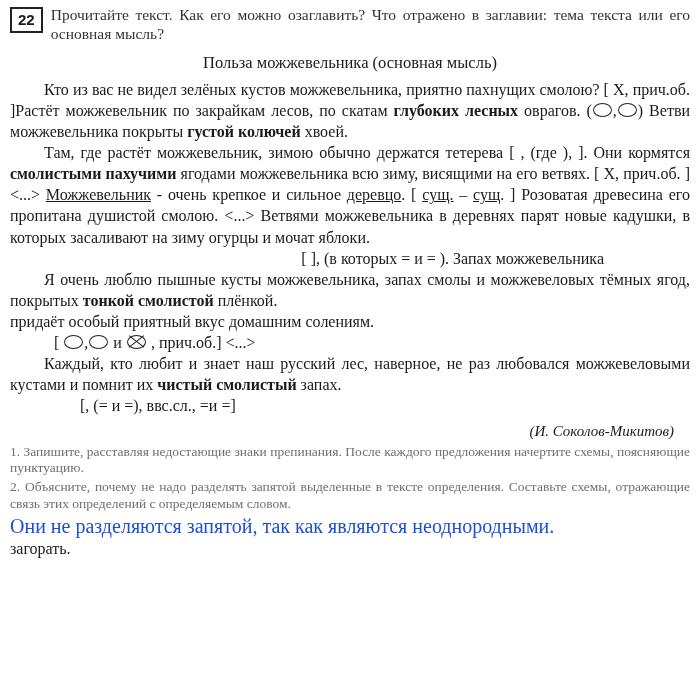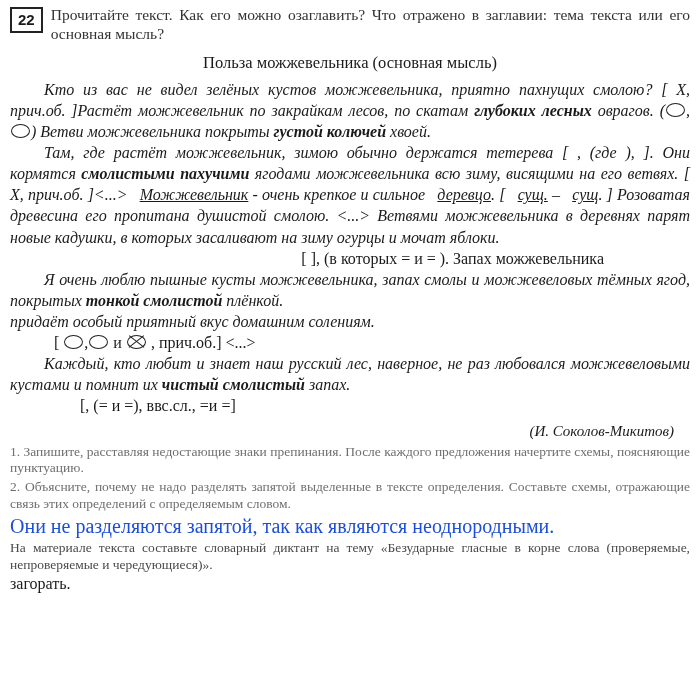--- a/index.html
+++ b/index.html
@@ -51,25 +51,24 @@
   }
   
   .body-text {
     font-size: 16px;
     line-height: 1.32;
     text-align: justify;
   }
   .para {
     margin: 0 0 0 0;
     text-indent: 34px;
-    font-style: italic;
   }
   .para.noindent { text-indent: 0; }
   b { font-weight: bold; }
-  u { text-decoration: underline; margin-left: 8px; }
+  u { text-decoration: underline; }
   .scheme {
     font-family: "Liberation Serif", serif;
     white-space: nowrap;
   }
   .right-scheme {
     display: block;
     text-align: right;
     padding-right: 86px;
     text-indent: 0;
   }
@@ -160,16 +159,15 @@
     <p class="para"><span>Каждый, кто любит и знает наш русский лес, наверное, не раз любовался можжевеловыми кустами и помнит их </span><b>чистый смолистый</b><span> запах.</span></p>
 
     <span class="scheme-line scheme" style="padding-left:26px;">[, (= и =), ввс.сл.,&nbsp;=и =]</span>
   </div>
 
   <div class="signature">(И. Соколов-Микитов)</div>
 
   <div class="small-grey">1. Запишите, расставляя недостающие знаки препинания. После каждого предложения начертите схемы, поясняющие пунктуацию.</div>
   <div class="small-grey" style="margin-top:2px;">2. Объясните, почему не надо разделять запятой выделенные в тексте определения. Составьте схемы, отражающие связь этих определений с определяемым словом.</div>
   <div class="answer-line">Они не разделяются запятой, так как являются неоднородными.</div>
-  <div class="task-grey" style="margin-top:1px;">На материале текста составьте словарный диктант на тему «Безударные гласные в корне слова (проверяемые, непроверяемые и чередующиеся)».</div>
   <div class="final-line">загорать.</div>
 
 </div>
 
 </body></html>

